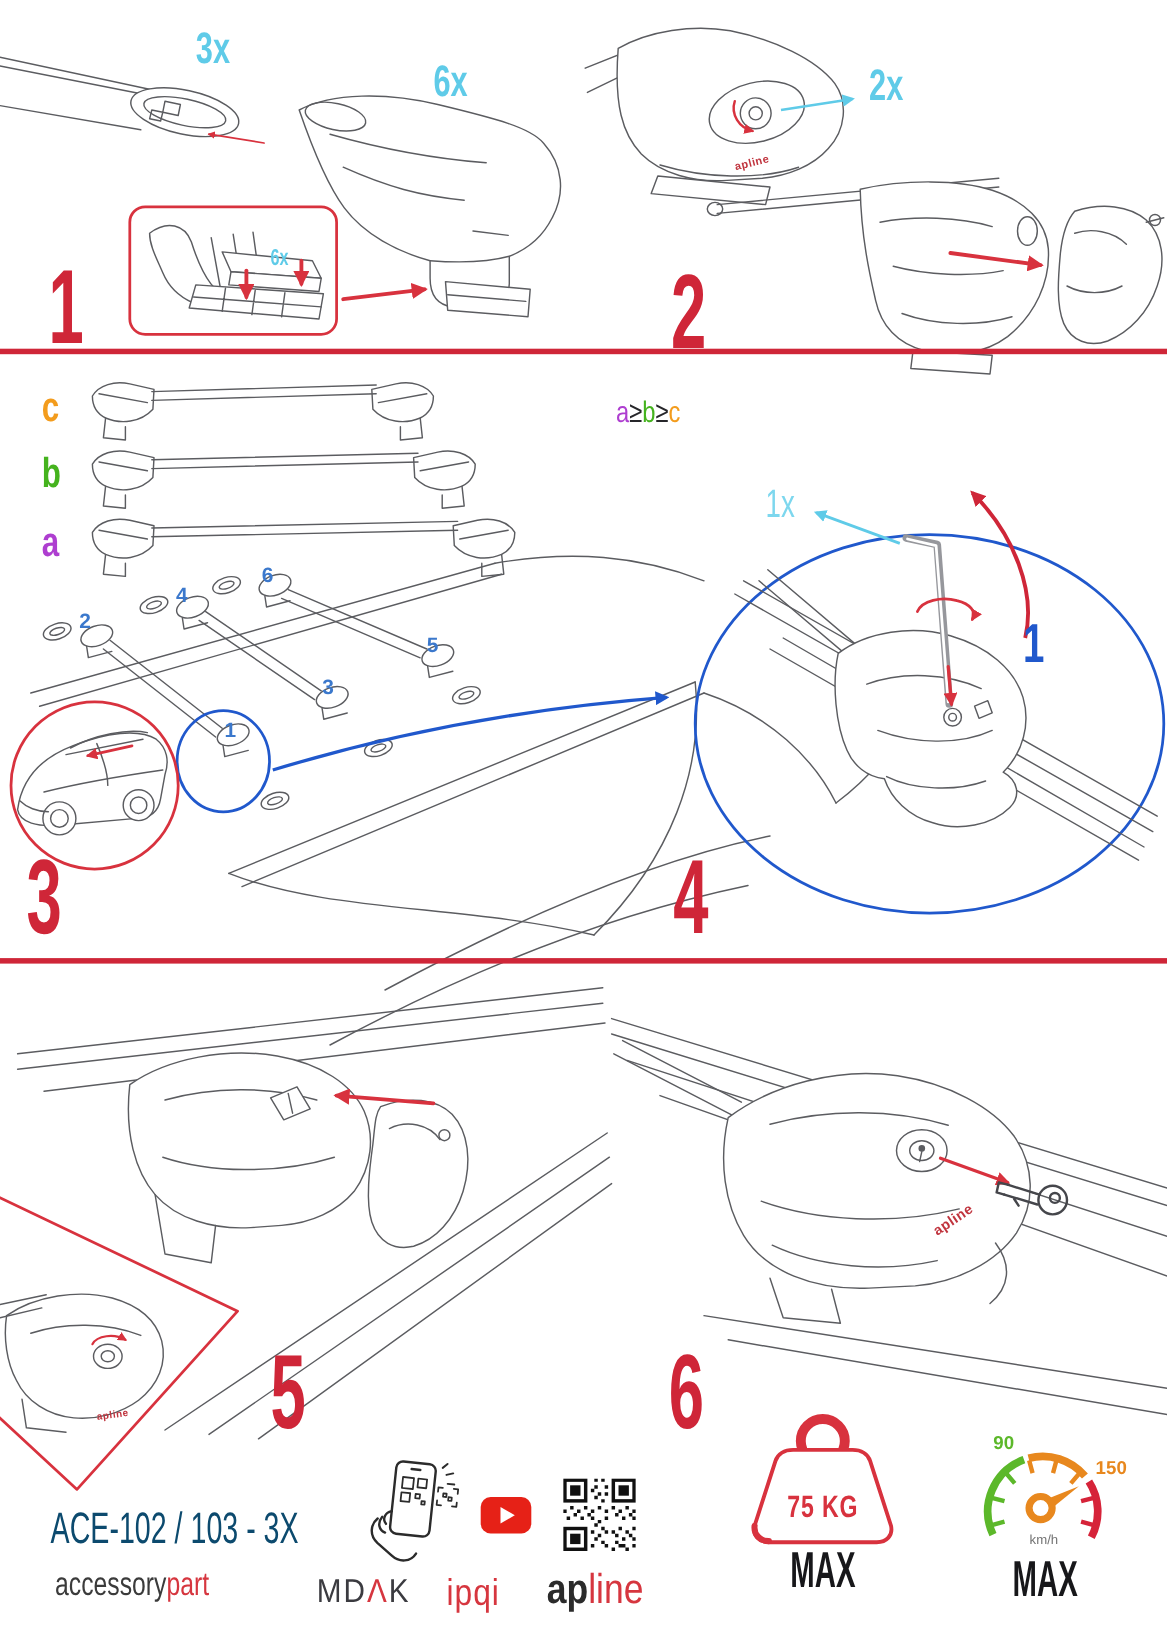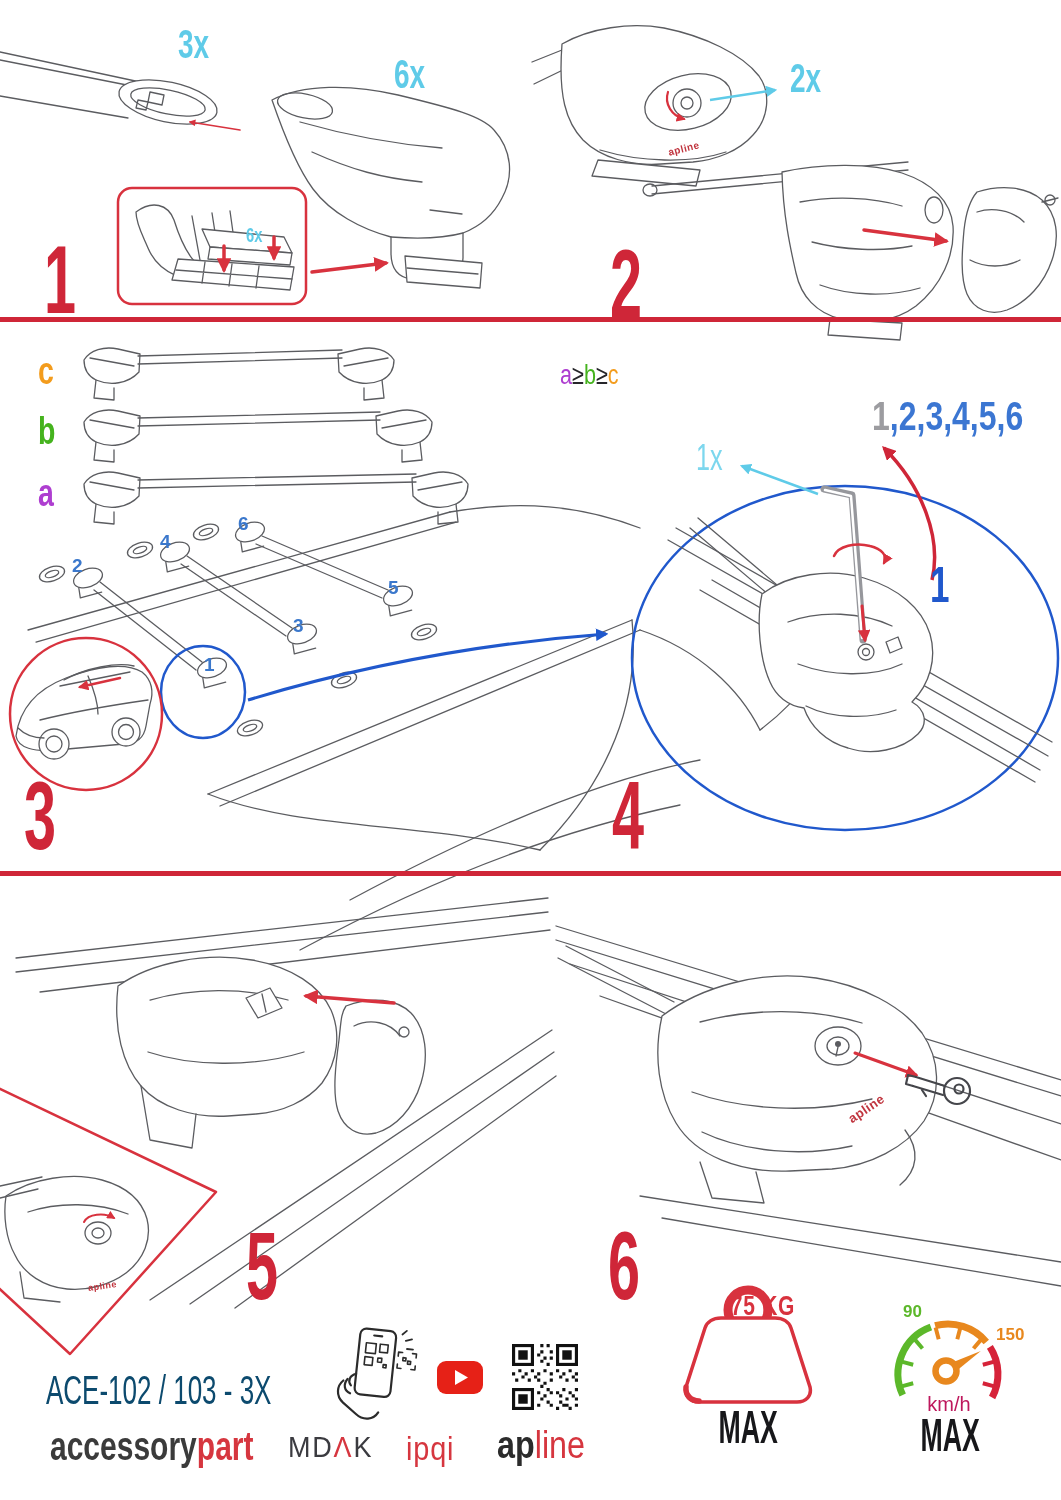--- a/index.html
+++ b/index.html
@@ -18,32 +18,32 @@
   .pos-num{color:#3b78cc;font-weight:700;font-size:19px}
   .divider{position:absolute;left:0;width:1061px;height:5px;background:#cf2638}
   .size-letter{font-weight:700;font-size:38px}
   .c-purple{color:#ae3ed0}.c-green{color:#45b31e}.c-orange{color:#f39c1d}.c-ink{color:#26262a}
   .formula{font-weight:400;font-size:27px}
   .seq{font-weight:700;font-size:40px}
   .seq-first{color:#9c9ca0}.seq-rest{color:#3b76d2}
   .callout1{color:#2058cc;font-weight:700;font-size:50px}
   .apmark{color:#c0343e;font-weight:700;font-size:10px;letter-spacing:.5px}
   .model{color:#0c4a6e;font-weight:400;font-size:40px}
-  .brand{font-size:40px;font-weight:700}
+  .brand{font-size:30px;font-weight:400}
   .brand-black{color:#3b3b3b}.brand-red{color:#d6363f}
   .mdak{font-size:30px;font-weight:400;letter-spacing:2px;color:#3b3b40}
   .mdak .lam{color:#d6363f}
   .ipqi{font-size:34px;font-weight:400;color:#d6363f;letter-spacing:1px}
   .apline-ap{color:#2b2b2b;font-weight:700;font-size:38px}
   .apline-line{color:#d6363f;font-weight:400;font-size:38px}
   .kg{color:#d8323e;font-weight:700;font-size:28px;letter-spacing:1px}
   .maxlbl{color:#17171a;font-weight:700;font-size:46px}
   .g60{color:#5cb82a;font-weight:700;font-size:17px}
   .g120{color:#e8881e;font-weight:700;font-size:17px}
-  .kmh{color:#be185d;font-size:20px}
+  .kmh{color:#737373;font-size:12px}
   svg .ln{stroke:#5b5c60;stroke-width:1.3;fill:none;stroke-linecap:round;stroke-linejoin:round}
   svg .lnf{stroke:#5b5c60;stroke-width:1.3;fill:#ffffff;stroke-linecap:round;stroke-linejoin:round}
   svg .red{stroke:#d8323e;fill:none;stroke-linecap:round;stroke-linejoin:round}
   svg .blue{stroke:#2058cc;fill:none}
   svg .cyan{stroke:#5fcbe8;fill:none}
 </style>
 </head>
 <body>
 
 <div id="page">
@@ -276,21 +276,20 @@
   <div class="pos qty" style="left:790px;top:58px"><span class="cond sx70">2x</span></div>
   <div class="pos step-num" style="left:610px;top:236px"><span class="cond sx60">2</span></div>
   <div class="pos apmark" style="left:668px;top:144px;transform:rotate(-14deg)"><span>apline</span></div>
 
   <div class="pos size-letter c-orange" style="left:38px;top:352px"><span class="cond sx75">c</span></div>
   <div class="pos size-letter c-green" style="left:38px;top:412px"><span class="cond sx75">b</span></div>
   <div class="pos size-letter c-purple" style="left:38px;top:474px"><span class="cond sx75">a</span></div>
 
   <div class="pos formula" style="left:560px;top:362px"><span class="cond sx80"><span class="c-purple">a</span><span class="c-ink">≥</span><span class="c-green">b</span><span class="c-ink">≥</span><span class="c-orange">c</span></span></div>
 
-  <div class="pos seq" style="left:872px;top:396px"><span class="cond sx80"><span class="seq-first">1</span><span class="seq-rest">,2,3,4,5,6</span></span></div>
 
   <div class="pos pos-num" style="left:72px;top:556px"><span>2</span></div>
   <div class="pos pos-num" style="left:160px;top:532px"><span>4</span></div>
   <div class="pos pos-num" style="left:238px;top:514px"><span>6</span></div>
   <div class="pos pos-num" style="left:293px;top:616px"><span>3</span></div>
   <div class="pos pos-num" style="left:388px;top:578px"><span>5</span></div>
   <div class="pos pos-num" style="left:204px;top:655px"><span>1</span></div>
 
   <div class="pos step-num" style="left:24px;top:768px"><span class="cond sx60">3</span></div>
 
@@ -345,21 +344,21 @@
       <path d="M27,0h3v3h-3z M33,0h3v3h-3z M27,6h3v3h-3z M36,6h3v3h-3z M24,9h3v3h-3z M30,12h3v3h-3z M36,12h3v3h-3z M27,15h3v3h-3z M33,18h3v3h-3z M0,27h3v3h-3z M6,24h3v3h-3z M12,27h3v3h-3z M18,24h3v3h-3z M9,30h3v3h-3z M3,33h3v3h-3z M15,33h3v3h-3z M21,30h3v3h-3z M24,27h3v3h-3z M30,24h3v3h-3z M36,27h3v3h-3z M42,24h3v3h-3z M48,27h3v3h-3z M54,24h3v3h-3z M60,27h3v3h-3z M45,30h3v3h-3z M51,33h3v3h-3z M57,30h3v3h-3z M60,33h3v3h-3z M24,33h3v3h-3z M30,36h3v3h-3z M36,33h3v3h-3z M27,39h3v3h-3z M33,42h3v3h-3z M24,45h3v3h-3z M30,48h3v3h-3z M36,45h3v3h-3z M27,51h3v3h-3z M33,54h3v3h-3z M24,57h3v3h-3z M36,57h3v3h-3z M42,45h3v3h-3z M48,42h3v3h-3z M54,45h3v3h-3z M60,42h3v3h-3z M45,48h3v3h-3z M51,51h3v3h-3z M57,48h3v3h-3z M45,54h3v3h-3z M51,57h3v3h-3z M60,51h3v3h-3z M42,60h3v3h-3z M48,57h3v3h-3z M54,60h3v3h-3z M60,57h3v3h-3z"></path>
     </g>
   </svg>
   <div class="pos" style="left:497px;top:1426px"><span class="cond sx85"><span class="apline-ap">ap</span><span class="apline-line">line</span></span></div>
 
   <svg width="146" height="126" viewBox="0 0 146 126" style="position:absolute;left:675px;top:1280px">
     <circle cx="73" cy="30" r="20" stroke="#d8323e" stroke-width="9" fill="none"></circle>
     <path d="M30,48 C32,42 38,38 46,38 L100,38 C108,38 114,42 116,48 L135,107 C137,116 131,122 122,122 L24,122 C15,122 9,116 11,107 Z" fill="#ffffff" stroke="#d8323e" stroke-width="3.5"></path>
     <path d="M11,107 C10,115 16,121 24,121" stroke="#d8323e" stroke-width="5.5" fill="none" stroke-linecap="round"></path>
   </svg>
-  <div class="pos kg" style="left:690px;top:1292px;width:116px;text-align:right"><span class="condc sx75">75 KG</span></div>
+  <div class="pos kg" style="left:690px;top:1356px;width:116px;text-align:center"><span class="condc sx75">75 KG</span></div>
   <div class="pos maxlbl" style="left:690px;top:1404px;width:116px;text-align:center"><span class="condc sx58">MAX</span></div>
 
   <svg width="140" height="126" viewBox="0 0 140 126" style="position:absolute;left:880px;top:1286px">
     <path d="M22.7,109.1 A50,50 0 0 1 50.9,41" stroke="#5cb82a" stroke-width="7" fill="none"></path>
     <path d="M55.1,39.7 A50,50 0 0 1 106.3,55.9" stroke="#e8881e" stroke-width="7" fill="none"></path>
     <path d="M109.9,60.8 A50,50 0 0 1 112.1,111.5" stroke="#d62339" stroke-width="7" fill="none"></path>
     <g stroke-width="4">
       <path d="M21.6,100.4 L33.2,97.3 M21.6,75.6 L33.2,78.7 M34.1,52.6 L42.5,62.5" stroke="#5cb82a"></path>
       <path d="M55.6,41.6 L58.7,53.2 M80.4,41.6 L77.3,53.2 M101.9,52.6 L93.5,62.5" stroke="#e8881e"></path>
       <path d="M114.4,75.6 L102.8,78.7 M114.4,100.4 L102.8,97.3" stroke="#d62339"></path>

